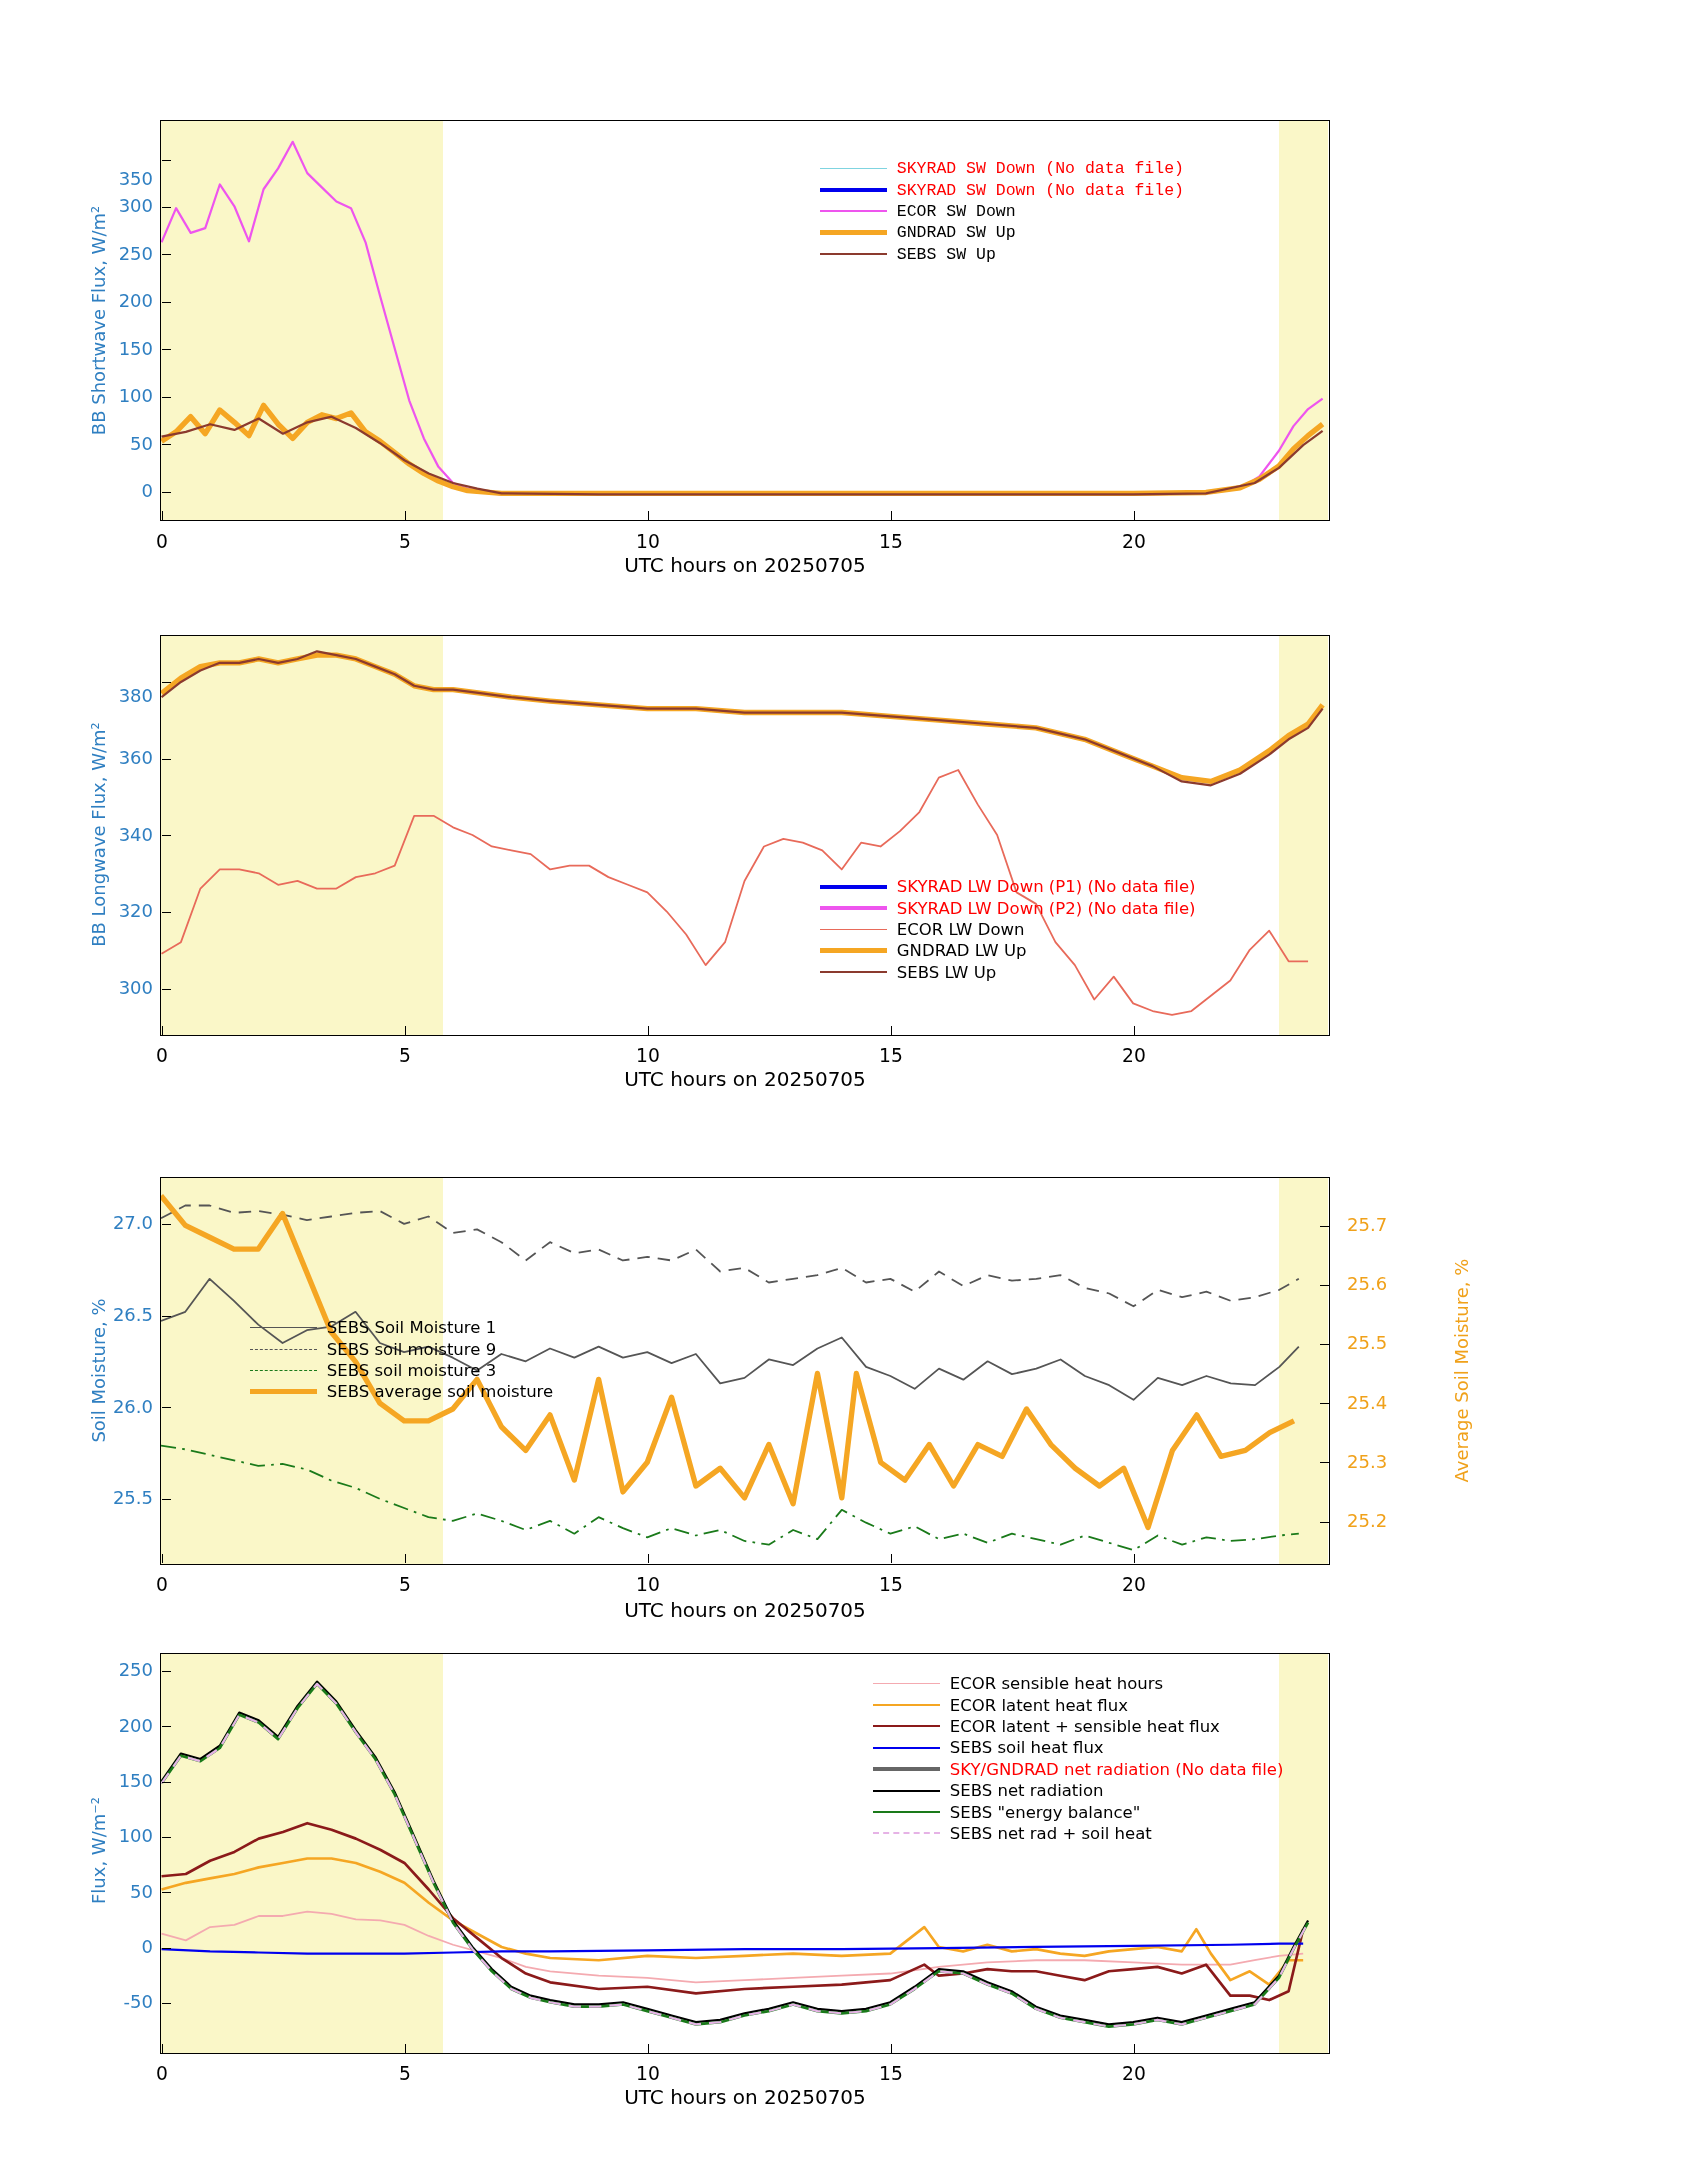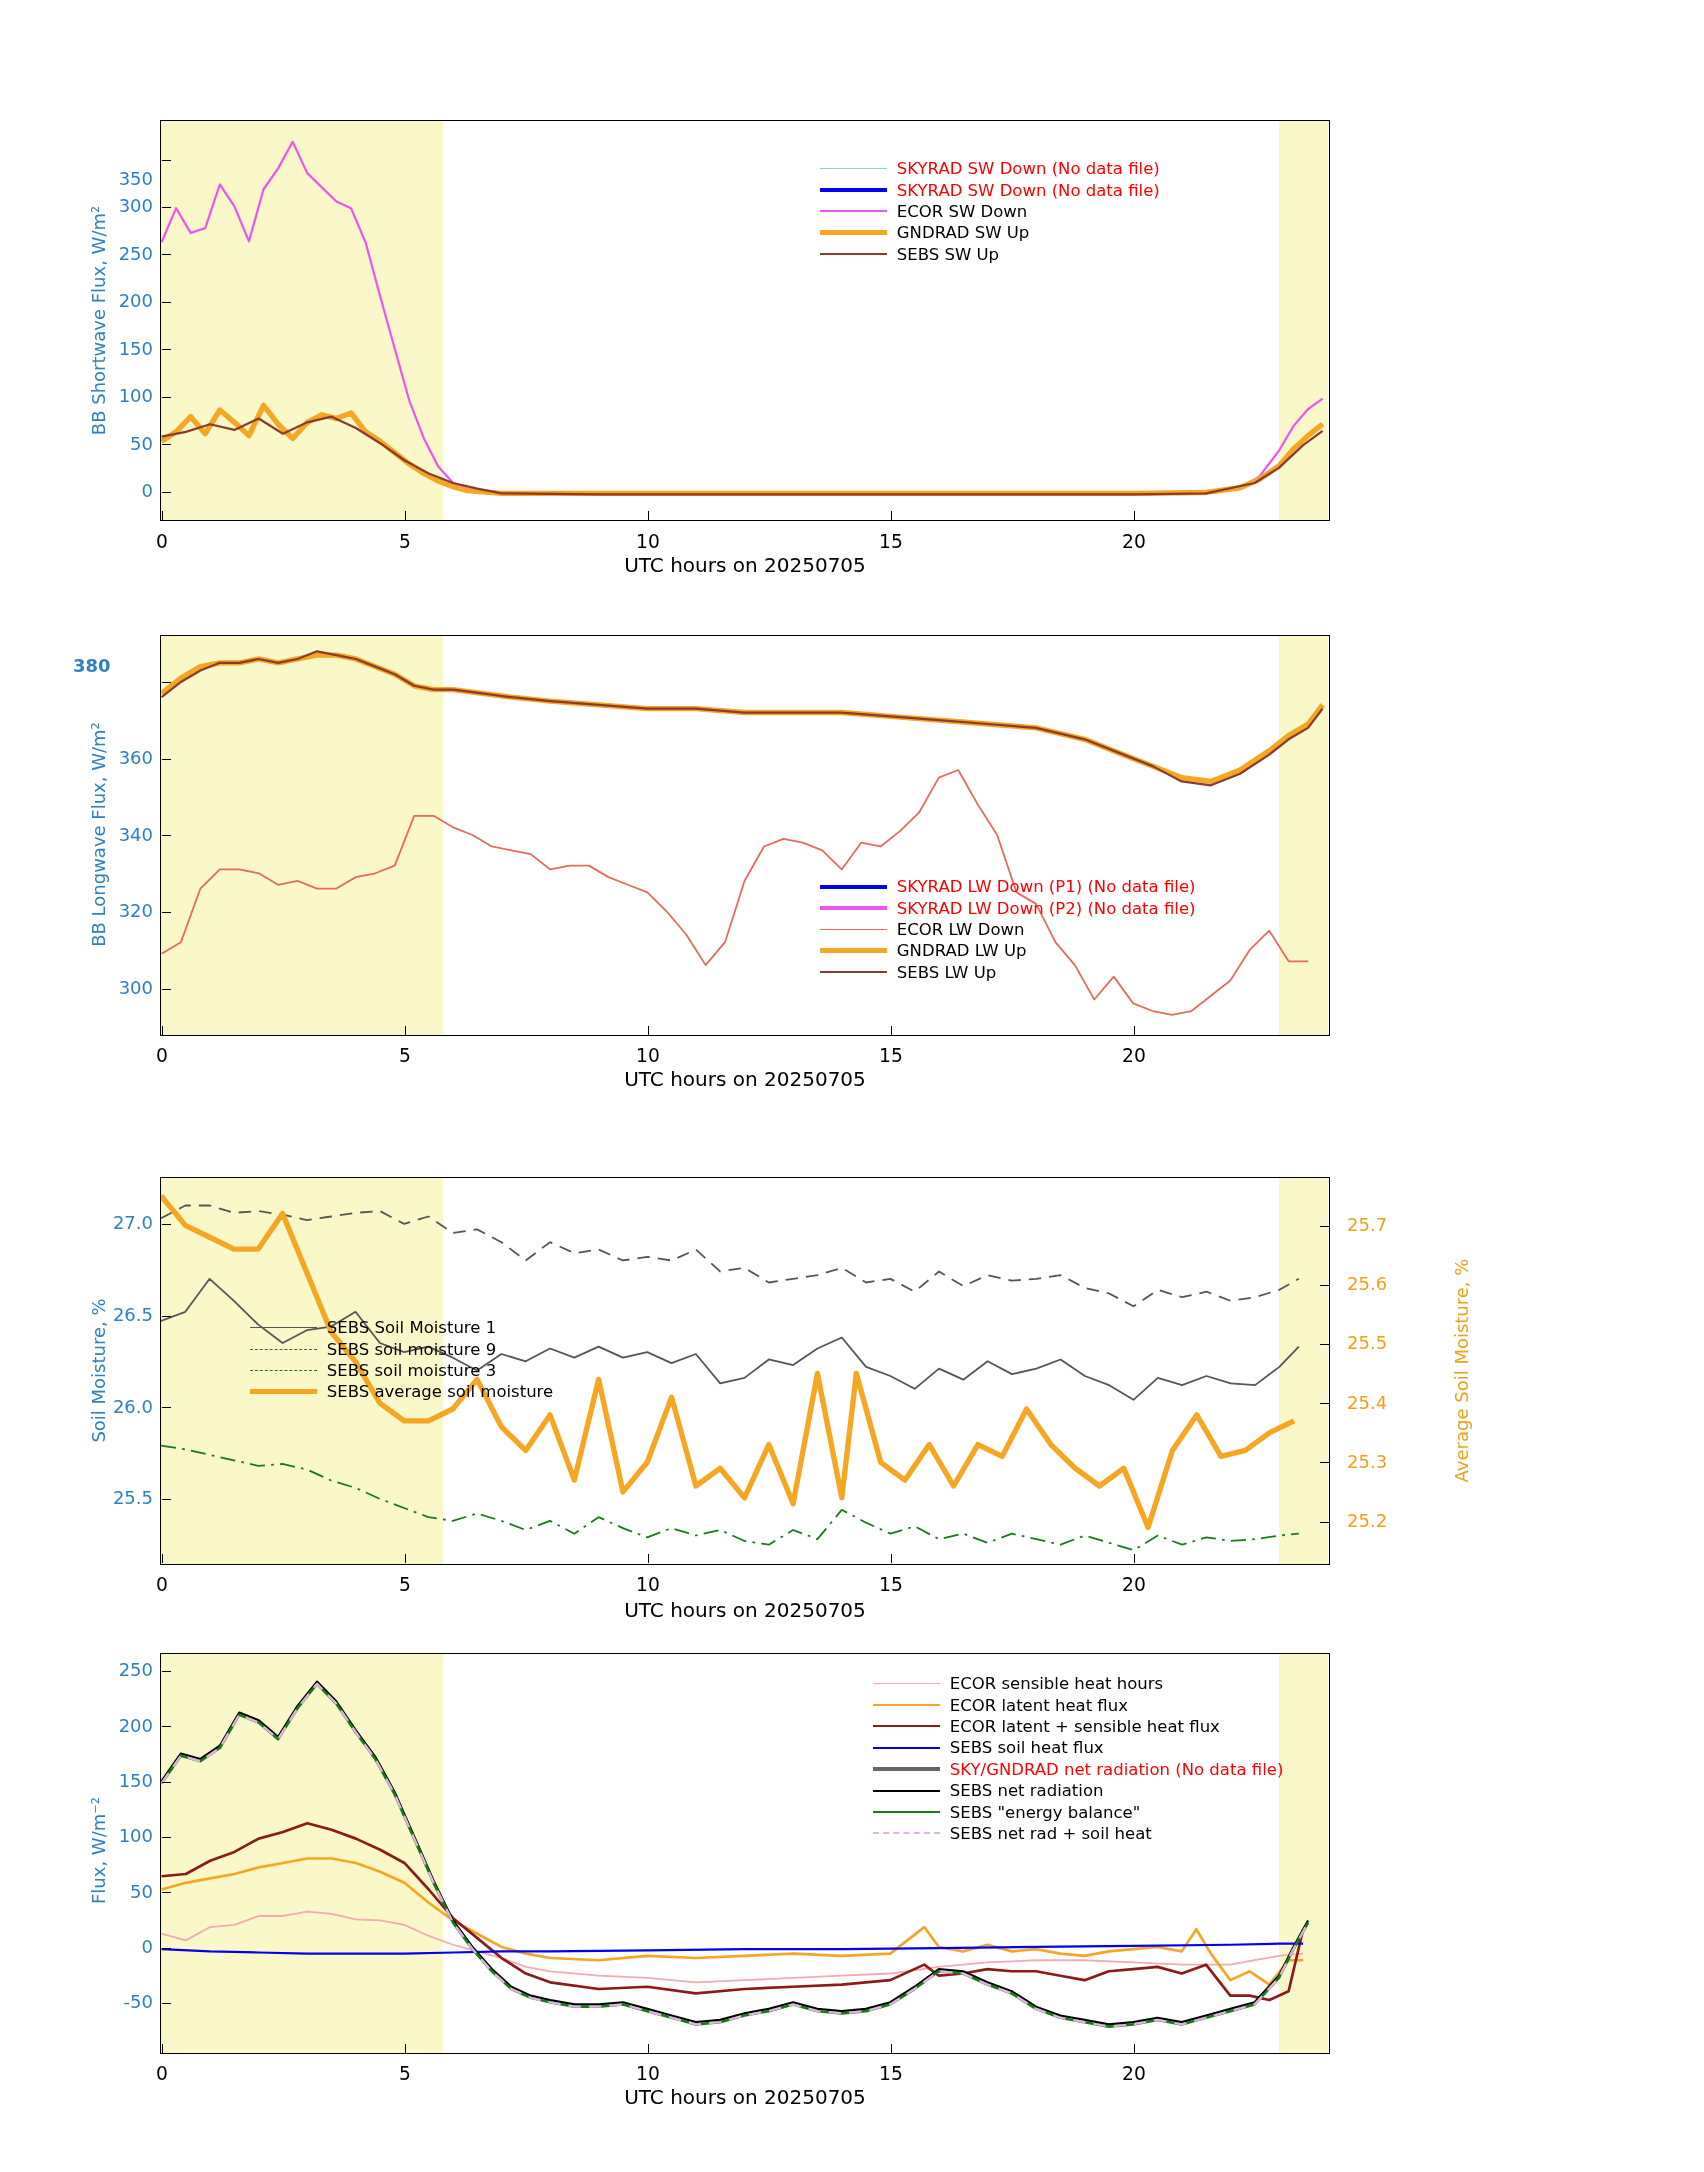--- a/index.html
+++ b/index.html
@@ -32,21 +32,21 @@
         <div class="night" style="left: 0px; width: 282px;"></div>
         <div class="night" style="left: 1118px; width: 49px;"></div>
         <svg class="series" width="1167" height="398" viewBox="0 0 2619 894">
           <path d="M0.0 272.5 L32.7 195.8 L65.5 251.2 L98.2 240.5 L130.9 142.6 L163.7 191.6 L196.4 270.3 L229.2 153.3 L261.9 106.4 L294.6 46.8 L327.4 117.1 L360.1 149.0 L392.8 180.9 L425.6 195.8 L458.3 272.5 L491.1 393.8 L523.8 510.9 L556.5 627.9 L589.3 713.1 L622.0 776.9 L654.8 813.1 L687.5 825.9 L720.2 834.4 L763.9 838.7 L873.0 838.7 L1091.3 838.7 L1309.5 838.7 L1527.8 838.7 L1746.0 838.7 L1964.3 838.7 L2182.5 838.7 L2346.2 836.5 L2422.6 825.9 L2466.2 798.2 L2509.9 740.7 L2542.6 685.4 L2575.4 647.1 L2608.1 623.7 " fill="none" stroke="#ee55ee" stroke-width="5" stroke-linejoin="round"></path>
           <path d="M0.0 719.5 L32.7 698.2 L65.5 664.1 L98.2 702.4 L130.9 649.2 L163.7 676.9 L196.4 706.7 L229.2 638.6 L261.9 681.1 L294.6 713.1 L327.4 676.9 L360.1 659.9 L392.8 668.4 L425.6 655.6 L458.3 698.2 L491.1 719.5 L523.8 745.0 L556.5 770.5 L589.3 791.8 L622.0 808.9 L654.8 821.6 L687.5 830.1 L763.9 836.5 L873.0 836.5 L1091.3 836.5 L1309.5 836.5 L1527.8 836.5 L1746.0 836.5 L1964.3 836.5 L2182.5 836.5 L2346.2 834.4 L2422.6 823.8 L2466.2 804.6 L2509.9 774.8 L2542.6 736.5 L2575.4 706.7 L2608.1 681.1 " fill="none" stroke="#f5a623" stroke-width="12" stroke-linejoin="round"></path>
           <path d="M0.0 708.8 L54.6 698.2 L109.1 681.1 L163.7 693.9 L218.3 668.4 L272.8 702.4 L327.4 676.9 L381.9 664.1 L436.5 689.7 L491.1 723.7 L545.6 762.0 L600.2 791.8 L654.8 813.1 L709.3 825.9 L763.9 836.5 L982.1 838.7 L1309.5 838.7 L1636.9 838.7 L1964.3 838.7 L2182.5 838.7 L2346.2 836.5 L2455.3 813.1 L2509.9 779.1 L2564.4 728.0 L2608.1 696.0 " fill="none" stroke="#8b3a2e" stroke-width="5" stroke-linejoin="round"></path>
         </svg>
       </div>
     <div class="ylab" style="left:-102px;top:310px;width:401px;transform:rotate(-90deg);">BB Shortwave Flux, W/m²</div>
     <div class="xlab" style="left:160px;top:553px;width:1170px;">UTC hours on 20250705</div>
-    <div class="legend" style="left:820px;top:158px;">
+    <div class="legend" style="left:820px;top:158px;font-family:Liberation Mono, monospace;">
         <div class="legend-row">
           <span class="legend-line" style="border-top: 1.8px solid rgb(127, 212, 224);"></span>
           <span class="legend-text red">SKYRAD SW Down (No data file)</span>
         </div>
         <div class="legend-row">
           <span class="legend-line" style="border-top: 4.5px solid rgb(0, 0, 238);"></span>
           <span class="legend-text red">SKYRAD SW Down (No data file)</span>
         </div>
         <div class="legend-row">
           <span class="legend-line" style="border-top: 2.2px solid rgb(238, 85, 238);"></span>
@@ -124,21 +124,21 @@
         </div>
       </div>
   <div class="tick" style="left: 73px; top: 380px; width: 80px; text-align: right;">300</div>
       <div class="tickmark" style="left: 162px; top: 392px; width: 9px; height: 1.3px;"></div>
       <div class="tick" style="left: 73px; top: 303px; width: 80px; text-align: right;">320</div>
       <div class="tickmark" style="left: 162px; top: 315px; width: 9px; height: 1.3px;"></div>
       <div class="tick" style="left: 73px; top: 227px; width: 80px; text-align: right;">340</div>
       <div class="tickmark" style="left: 162px; top: 238px; width: 9px; height: 1.3px;"></div>
       <div class="tick" style="left: 73px; top: 150px; width: 80px; text-align: right;">360</div>
       <div class="tickmark" style="left: 162px; top: 162px; width: 9px; height: 1.3px;"></div>
-      <div class="tick" style="left: 73px; top: 58px; width: 80px; text-align: left; font-weight: bold;">380</div>
+      <div class="tick" style="left: 73px; top: 88px; width: 80px; text-align: right;">380</div>
       <div class="tickmark" style="left: 162px; top: 85px; width: 9px; height: 1.3px;"></div>
       <div class="xtick" style="left: 122px; top: 448px; width: 80px;">0</div>
       <div class="tickmark" style="left: 162px; top: 429px; width: 1.3px; height: 9px;"></div>
       <div class="xtick" style="left: 365px; top: 448px; width: 80px;">5</div>
       <div class="tickmark" style="left: 405px; top: 429px; width: 1.3px; height: 9px;"></div>
       <div class="xtick" style="left: 608px; top: 448px; width: 80px;">10</div>
       <div class="tickmark" style="left: 648px; top: 429px; width: 1.3px; height: 9px;"></div>
       <div class="xtick" style="left: 851px; top: 448px; width: 80px;">15</div>
       <div class="tickmark" style="left: 891px; top: 429px; width: 1.3px; height: 9px;"></div>
       <div class="xtick" style="left: 1094px; top: 448px; width: 80px;">20</div>

